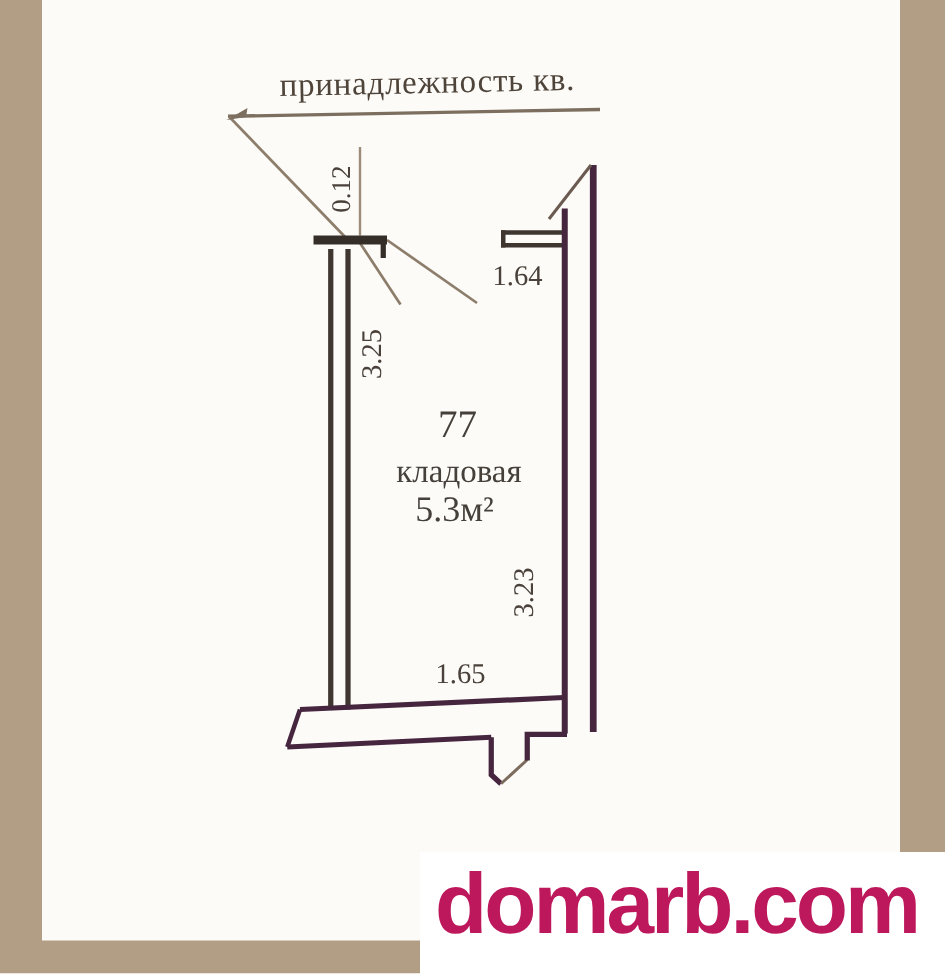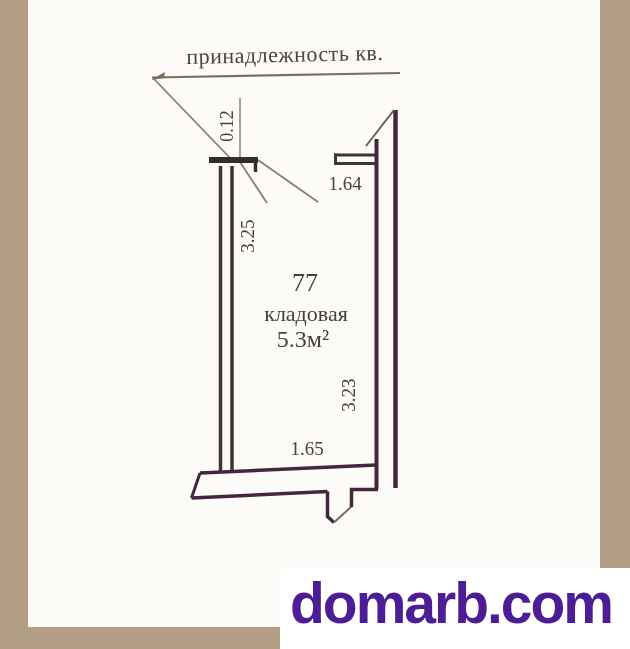--- a/index.html
+++ b/index.html
@@ -42,21 +42,21 @@
     background: #ffffff;
   }
   .watermark {
     position: absolute;
     left: 290px; top: 570px;
     width: 330px;
     font-family: "Liberation Sans", sans-serif;
     font-weight: bold;
     font-size: 57px;
     letter-spacing: -2px;
-    color: #4c1d95;
+    color: #be185d;
     white-space: nowrap;
   }
   svg text {
     font-family: "Liberation Serif", serif;
     fill: #49413a;
   }
   .t-title  { font-size: 22px; fill: #4e443a; letter-spacing: 0.5px; }
   .t-dim    { font-size: 19px; }
   .t-dim-sm { font-size: 18px; }
   .t-room-no   { font-size: 26px; fill: #46403a; }

